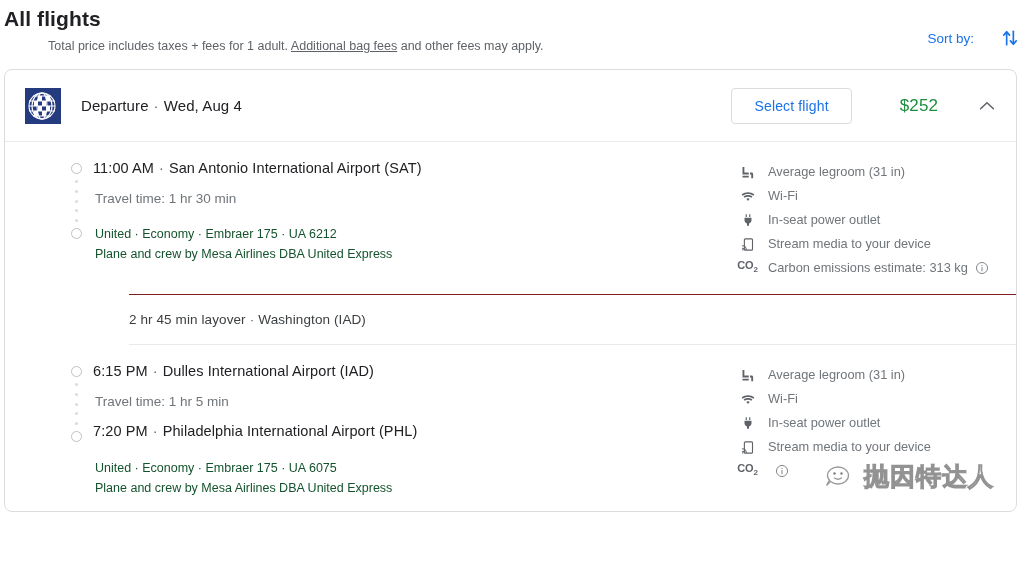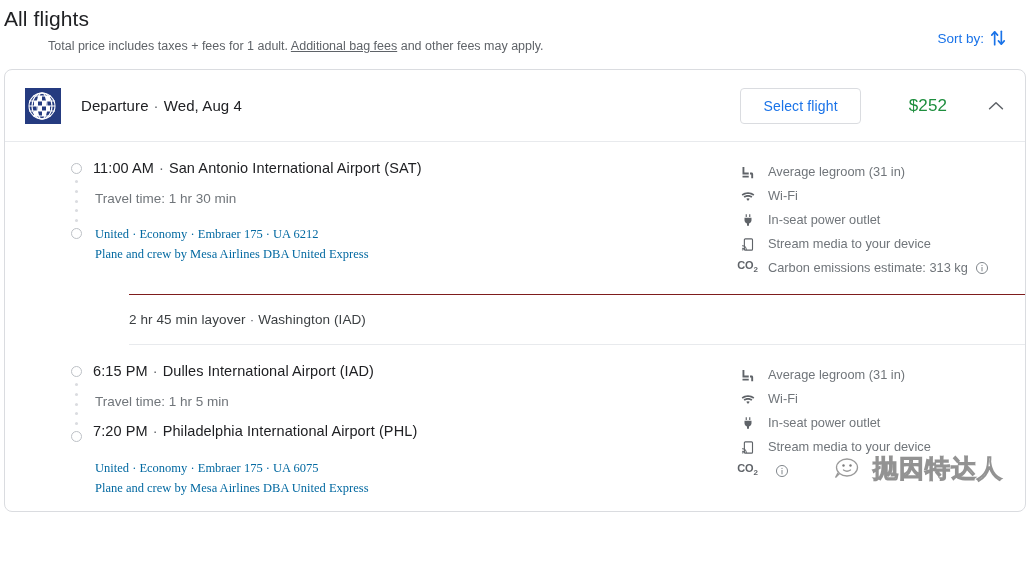--- a/index.html
+++ b/index.html
@@ -13,58 +13,58 @@
     overflow: hidden;
   }
 
   
   .page-head {
     position: relative;
     padding: 6px 0 0 4px;
   }
   .page-title {
     font-size: 21px;
-    font-weight: 400;
+    font-weight: 700;
     color: #202124;
     letter-spacing: .1px;
     line-height: 26px;
   }
   .page-sub {
     margin-top: 6px;
     font-size: 12.5px;
     color: #5f6368;
     line-height: 16px;
     margin-left: 44px;
   }
   .page-sub .ul {
     text-decoration: underline;
     color: #5f6368;
     cursor: pointer;
   }
 
   .sort-wrap {
     position: absolute;
-    right: 20px;
+    right: 8px;
     top: 28px;
     display: flex;
     align-items: center;
-    gap: 4px;
+    gap: 26px;
   }
   .sort-label {
     font-size: 13.5px;
     color: #1a73e8;
     font-weight: 500;
     cursor: pointer;
   }
   .sort-icon { width: 20px; height: 20px; display: block; cursor: pointer; }
 
   
   .card {
     position: relative;
-    margin: 15px 2px 0 4px;
+    margin: 15px 11px 0 4px;
     border: 1px solid #dadce0;
     border-radius: 8px;
     background: #fff;
     overflow: hidden;
   }
 
   
   .card-head {
     display: flex;
     align-items: center;
@@ -180,23 +180,22 @@
     font-size: 13.5px;
     color: #70757a;
     line-height: 19px;
     margin: 10px 0 10px 0;
     padding-left: 2px;
   }
   .meta {
     margin-top: 17px;
     padding-left: 2px;
     font-size: 12.5px;
-    color: #0369a1;
+    color: #14532d;
     line-height: 18px;
-    font-family: Liberation Serif, serif;
   }
   .meta .l2 { margin-top: 2px; }
 
   
   .amen {
     flex: 1;
     padding-top: 2px;
     padding-left: 6px;
   }
   .amen-row {
@@ -239,21 +238,21 @@
     font-size: 13.5px;
     color: #3c4043;
     letter-spacing: .1px;
   }
   .layover-txt .sep { color: #5f6368; padding: 0 4px; }
 
   
   .watermark {
     position: absolute;
     right: 22px;
-    bottom: 26px;
+    bottom: 18px;
     display: flex;
     align-items: center;
     gap: 7px;
     pointer-events: none;
     opacity: .88;
   }
   .wm-chars {
     font-family: "DejaVu Sans", sans-serif;
     font-size: 25px;
     font-weight: 700;

